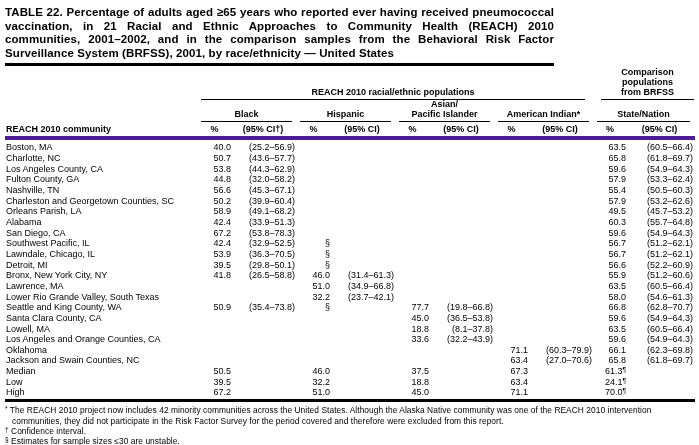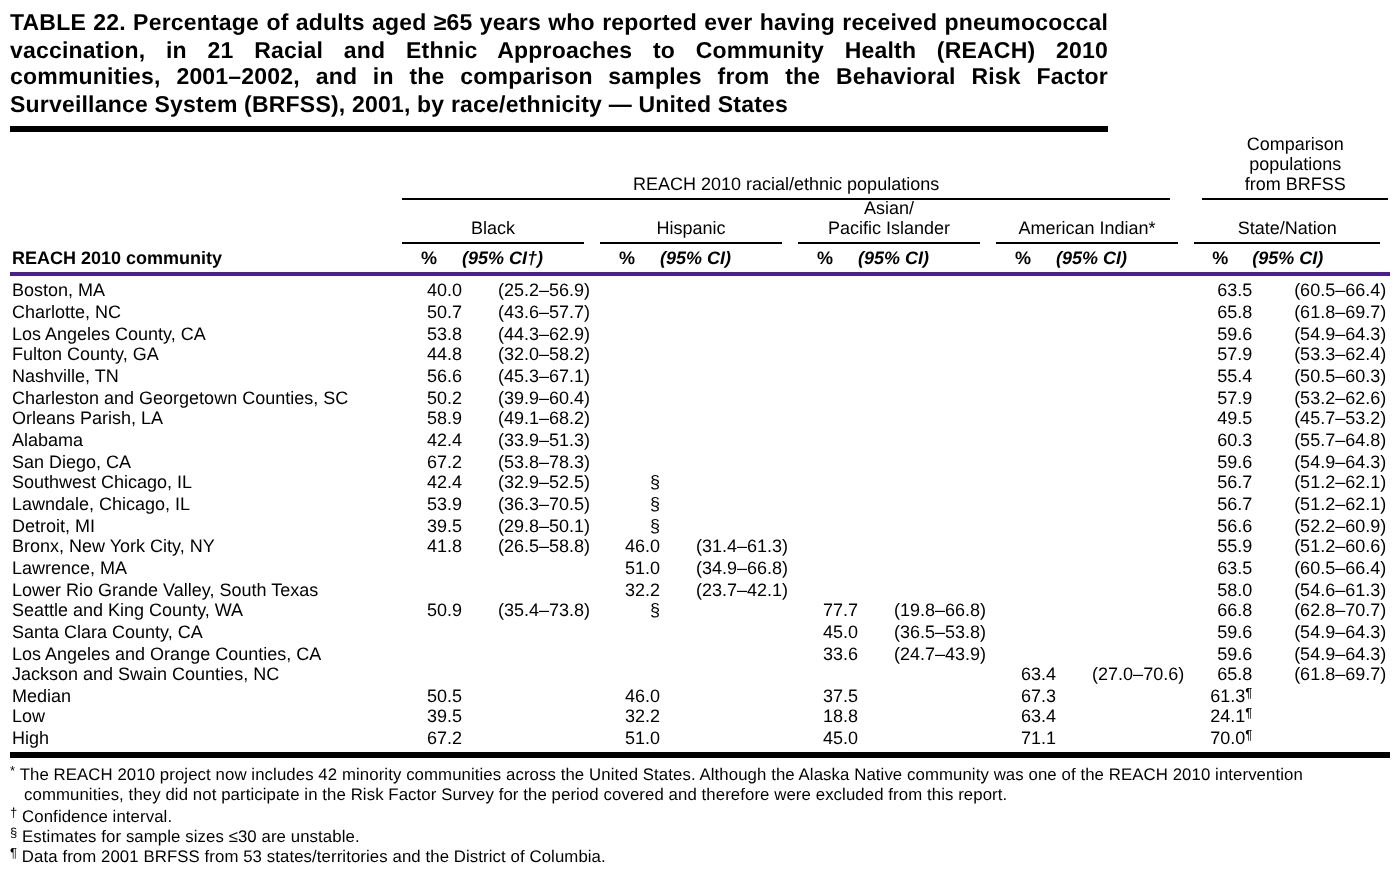--- a/index.html
+++ b/index.html
@@ -25,38 +25,38 @@
     height: 3px; background: #000;
     margin-top: 3px; margin-bottom: 2px;
   }
 
   table.tbl {
     border-collapse: collapse;
     table-layout: fixed;
     width: 690px;
     font-size: 9px;
   }
-  .tbl th { font-weight: normal; padding: 0; vertical-align: bottom; }
+  .tbl th { font-weight: bold; padding: 0; vertical-align: bottom; }
   .tbl thead th { line-height: 10px; }
 
   .grp-rule {
     border-bottom: 1px solid #000;
     text-align: center;
     padding-bottom: 2px;
     margin: 0 5px 0 3px;
     line-height: 9.6px;
   }
   .reach-rule { margin: 0 9px 0 3px; }
   .comp-rule  { margin: 0 1px 0 7px; }
   .pre { white-space: pre-line; }
 
-  tr.measure th { border-bottom: 2px solid #4c1d95; padding-top: 2px; padding-bottom: 2px; }
+  tr.measure th { border-bottom: 4px solid #4c1d95; padding-top: 2px; padding-bottom: 2px; }
   th.comm-h { text-align: left; font-weight: bold; padding-left: 1px; }
   th.pct-h { text-align: center; font-weight: bold; }
-  th.ci-h  { text-align: left; padding-right: 2px; font-weight: bold; font-style: italic; }
+  th.ci-h  { text-align: center; padding-right: 2px; font-weight: bold; }
 
   tbody td {
     padding: 0;
     line-height: 10.65px;
     height: 10.65px;
     white-space: nowrap;
     overflow: hidden;
   }
   td.comm { text-align: left; padding-left: 1px; }
   td.pct  { text-align: right; }
@@ -254,21 +254,21 @@
           <td class="pct"></td>
           <td class="ci"></td>
           <td class="pct"></td>
           <td class="ci"></td>
           <td class="pct"></td>
           <td class="ci"></td>
           <td class="pct">59.6</td>
           <td class="ci">(54.9–64.3)</td>
         </tr>
         <tr>
-          <td class="comm">Southwest Chicago, IL</td>
+          <td class="comm">Southwest Pacific, IL</td>
           <td class="pct">42.4</td>
           <td class="ci">(32.9–52.5)</td>
           <td class="pct">§</td>
           <td class="ci"></td>
           <td class="pct"></td>
           <td class="ci"></td>
           <td class="pct"></td>
           <td class="ci"></td>
           <td class="pct">56.7</td>
           <td class="ci">(51.2–62.1)</td>
@@ -358,31 +358,57 @@
           <td class="pct"></td>
           <td class="ci"></td>
           <td class="pct">45.0</td>
           <td class="ci">(36.5–53.8)</td>
           <td class="pct"></td>
           <td class="ci"></td>
           <td class="pct">59.6</td>
           <td class="ci">(54.9–64.3)</td>
         </tr>
         <tr>
+          <td class="comm">Lowell, MA</td>
+          <td class="pct"></td>
+          <td class="ci"></td>
+          <td class="pct"></td>
+          <td class="ci"></td>
+          <td class="pct">18.8</td>
+          <td class="ci">(8.1–37.8)</td>
+          <td class="pct"></td>
+          <td class="ci"></td>
+          <td class="pct">63.5</td>
+          <td class="ci">(60.5–66.4)</td>
+        </tr>
+        <tr>
           <td class="comm">Los Angeles and Orange Counties, CA</td>
           <td class="pct"></td>
           <td class="ci"></td>
           <td class="pct"></td>
           <td class="ci"></td>
           <td class="pct">33.6</td>
-          <td class="ci">(24.7–43.9)</td>
+          <td class="ci">(32.2–43.9)</td>
           <td class="pct"></td>
           <td class="ci"></td>
           <td class="pct">59.6</td>
           <td class="ci">(54.9–64.3)</td>
+        </tr>
+        <tr>
+          <td class="comm">Oklahoma</td>
+          <td class="pct"></td>
+          <td class="ci"></td>
+          <td class="pct"></td>
+          <td class="ci"></td>
+          <td class="pct"></td>
+          <td class="ci"></td>
+          <td class="pct">71.1</td>
+          <td class="ci">(60.3–79.9)</td>
+          <td class="pct">66.1</td>
+          <td class="ci">(62.3–69.8)</td>
         </tr>
         <tr>
           <td class="comm">Jackson and Swain Counties, NC</td>
           <td class="pct"></td>
           <td class="ci"></td>
           <td class="pct"></td>
           <td class="ci"></td>
           <td class="pct"></td>
           <td class="ci"></td>
           <td class="pct">63.4</td>

